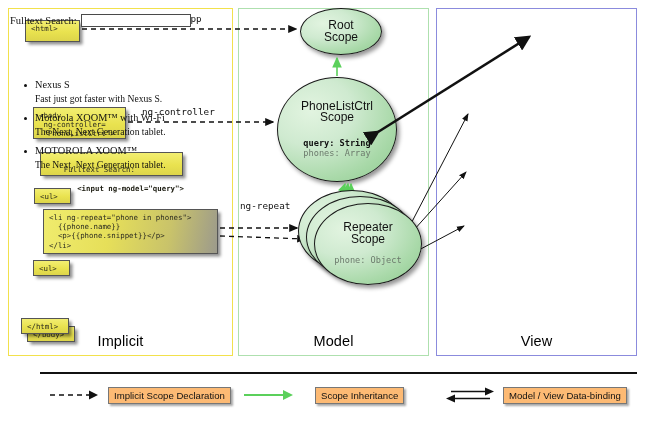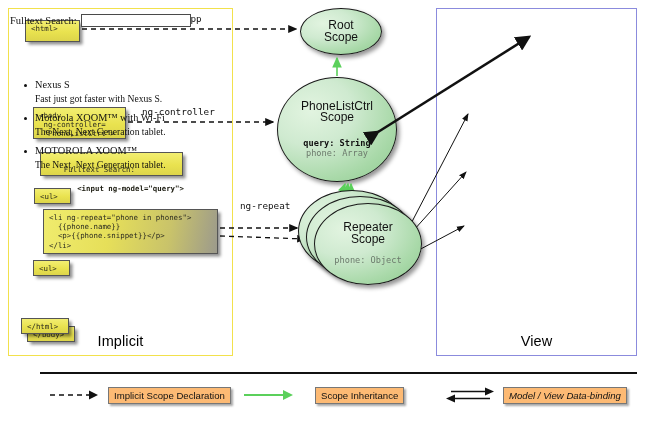--- a/index.html
+++ b/index.html
@@ -91,20 +91,23 @@
   .legend-glyph{width:54px;height:18px;margin-right:6px;}
 </style>
 </head>
 <body>
 
 <div id="root">
 
   <div class="panel template">
     <div class="panel-label">Implicit</div>
   </div>
+  <div class="panel model">
+    <div class="panel-label">Model</div>
+  </div>
   <div class="panel view">
     <div class="panel-label">View</div>
   </div>
 
   <div class="codebox" style="left:25px;top:20px;width:55px;height:22px;">&lt;html&gt;</div>
 
   <div class="codebox" style="left:33px;top:107px;width:93px;height:32px;">&lt;body
  ng-controller=
  "PhoneListCtrl"&gt;</div>
 
@@ -132,21 +135,21 @@
       <span>Scope</span>
     </div>
   </div>
 
   <div class="scope" style="left:277px;top:77px;width:118px;height:103px;">
     <div class="title" style="margin-bottom:14px;">
       <span>PhoneListCtrl</span><br>
       <span>Scope</span>
     </div>
     <div class="prop strong">query: String</div>
-    <div class="prop dim">phone: Array</div>
+    <div class="prop dim">phones: Array</div>
   </div>
 
   <div class="scope" style="left:298px;top:190px;width:106px;height:80px;z-index:1;"></div>
   <div class="scope" style="left:306px;top:196px;width:106px;height:80px;z-index:2;"></div>
   <div class="scope" style="left:314px;top:203px;width:106px;height:80px;z-index:3;">
     <div class="title" style="margin-bottom:10px;">
       <span>Repeater</span><br>
       <span>Scope</span>
     </div>
     <div class="prop dim">phone: Object</div>
@@ -224,21 +227,21 @@
     </div>
 
     <div class="legend-entry" style="left:234px;gap:13px;">
       <svg class="legend-glyph" viewBox="0 0 54 18">
         <path d="M2,9 L42,9" stroke="#5bd05b" stroke-width="2.2" fill="none"></path>
         <path d="M41,4 L51,9 L41,14 z" fill="#5bd05b"></path>
       </svg>
       <span class="legend-chip">Scope Inheritance</span>
     </div>
 
-    <div class="legend-entry" style="left:435px;font-style:italic;">
+    <div class="legend-entry" style="left:435px;">
       <svg class="legend-glyph" viewBox="0 0 54 18">
         <path d="M8,5.5 L45,5.5" stroke="#111" stroke-width="1.6" fill="none"></path>
         <path d="M42,1.5 L51,5.5 L42,9.5 z" fill="#111"></path>
         <path d="M10,12.5 L47,12.5" stroke="#111" stroke-width="1.6" fill="none"></path>
         <path d="M12,8.5 L3,12.5 L12,16.5 z" fill="#111"></path>
       </svg>
       <span class="legend-chip">Model / View Data-binding</span>
     </div>
   </div>
 

